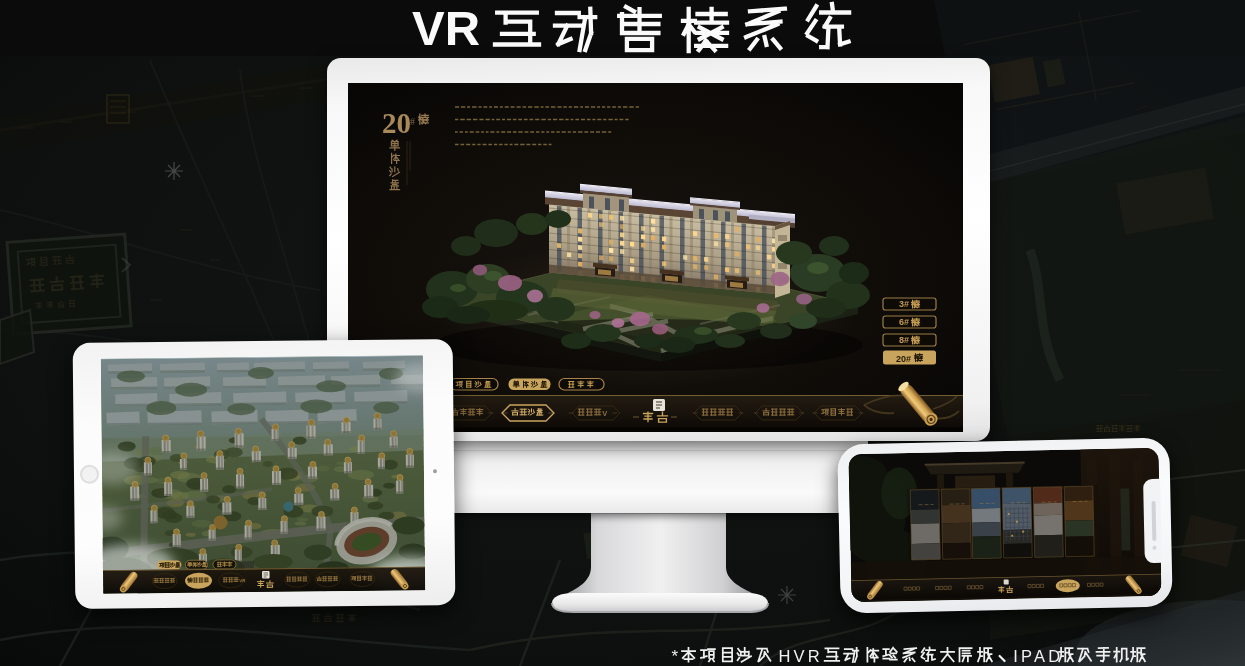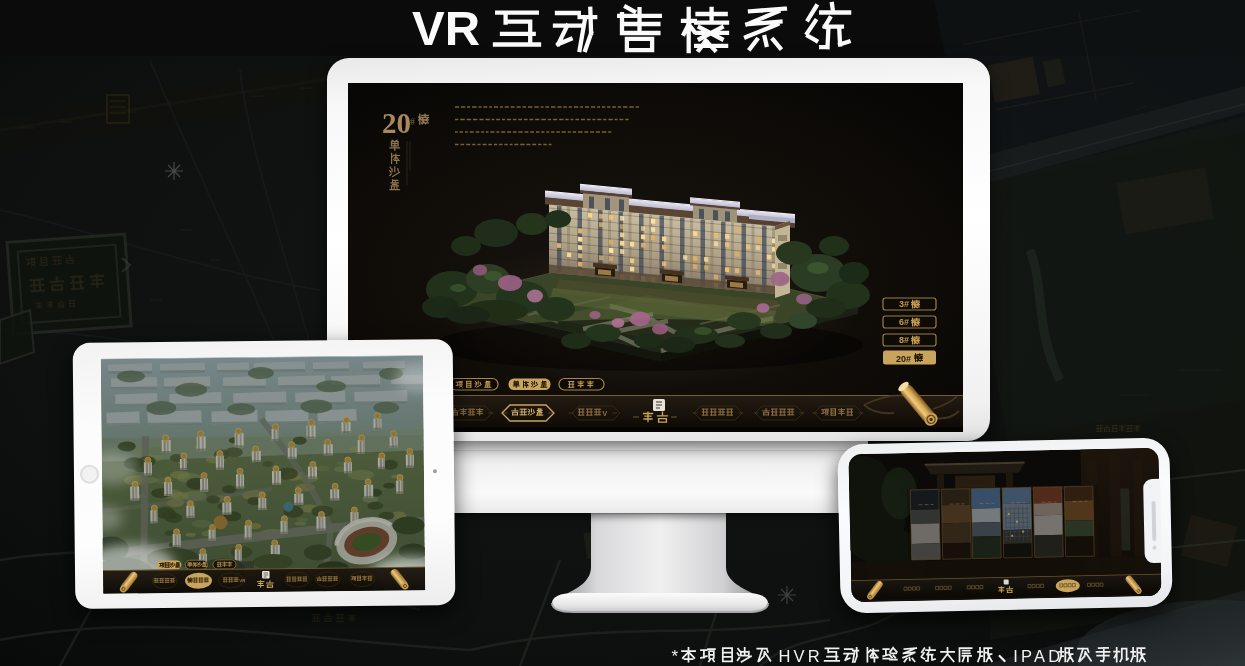--- a/index.html
+++ b/index.html
@@ -130,21 +130,21 @@
         <stop offset="60%" stop-color="#e8e8e9"></stop>
         <stop offset="100%" stop-color="#c9c9cc"></stop>
       </linearGradient>
     </defs>
     <path d="M51 0 L186 0 L186 62 C186 75 200 82 212 88 L218 92 L22 92 L28 88 C40 82 51 75 51 62 Z" fill="url(#nk)"></path>
     <rect x="51" y="0" width="135" height="9" fill="#aeaeb0" opacity="0.8"></rect>
     <path d="M34 88 L206 88 C220 88 228 92 228 98 C228 104 220 107 206 107 L34 107 C20 107 12 104 12 98 C12 92 20 88 34 88 Z" fill="url(#bs)"></path>
     <path d="M12 98 C12 104 20 107 34 107 L206 107 C220 107 228 104 228 98" fill="none" stroke="#a9a9ac" stroke-width="2"></path>
   </svg>
 <div class="abs" style="left:452px;top:438px;width:416px;height:75px;background:linear-gradient(#ececec 0 2px,#f7f7f7 2px 12px,#dedede 12px 13.5px,#f2f2f2 13.5px 30px,#fafafa 55px,#e9e9e9);box-shadow:0 3px 8px rgba(0,0,0,0.55)"></div>
-<div class="abs" style="left:327px;top:58px;width:663px;height:383px;border-radius:22px;background:linear-gradient(178deg,#e9e9e9,#f8f8f8 12%,#ffffff 45%,#f1f1f1 90%,#e2e2e2);box-shadow:0 6px 18px rgba(0,0,0,0.6)">
+<div class="abs" style="left:327px;top:58px;width:663px;height:383px;border-radius:14px;background:linear-gradient(178deg,#e9e9e9,#f8f8f8 12%,#ffffff 45%,#f1f1f1 90%,#e2e2e2);box-shadow:0 6px 18px rgba(0,0,0,0.6)">
     <svg class="abs" style="left:21px;top:25px" width="615" height="349" viewBox="0 0 615 349">
       <defs>
         <radialGradient id="scr" cx="46%" cy="55%" r="80%">
           <stop offset="0%" stop-color="#181310"></stop>
           <stop offset="50%" stop-color="#100d09"></stop>
           <stop offset="100%" stop-color="#050403"></stop>
         </radialGradient>
         <radialGradient id="glow" cx="50%" cy="50%" r="50%">
           <stop offset="0%" stop-color="#2c2315" stop-opacity="0.9"></stop>
           <stop offset="100%" stop-color="#2c2315" stop-opacity="0"></stop>

